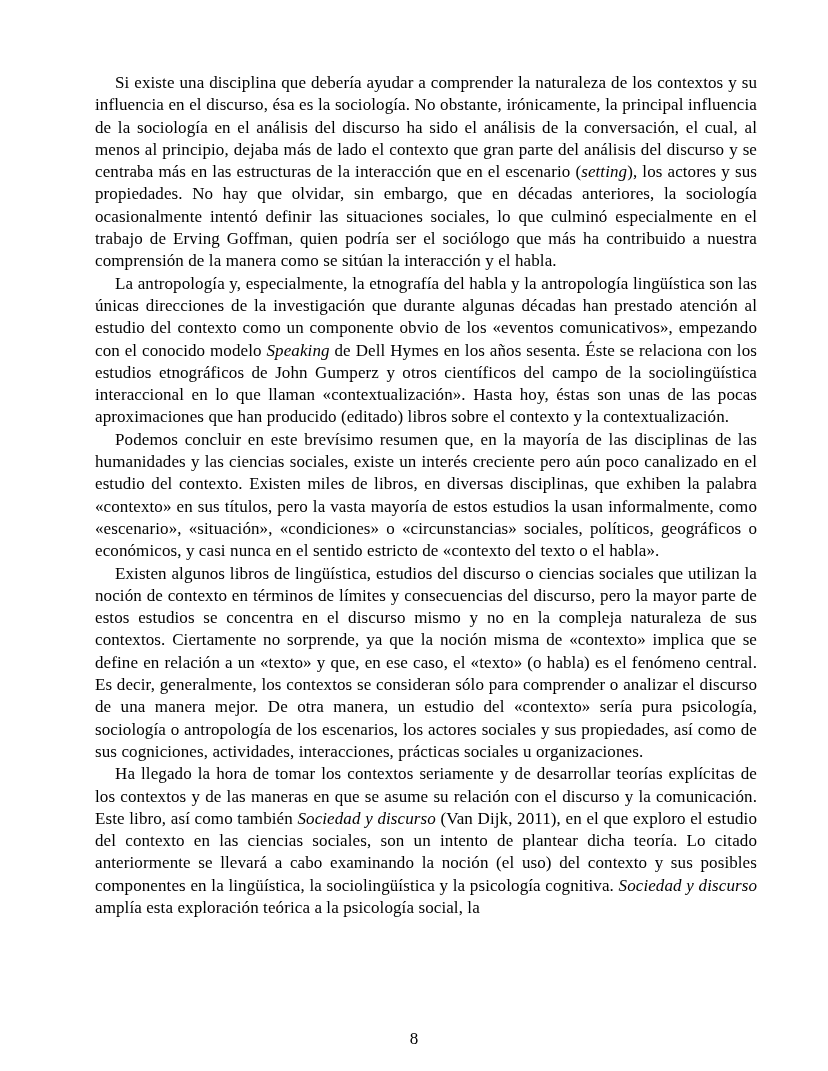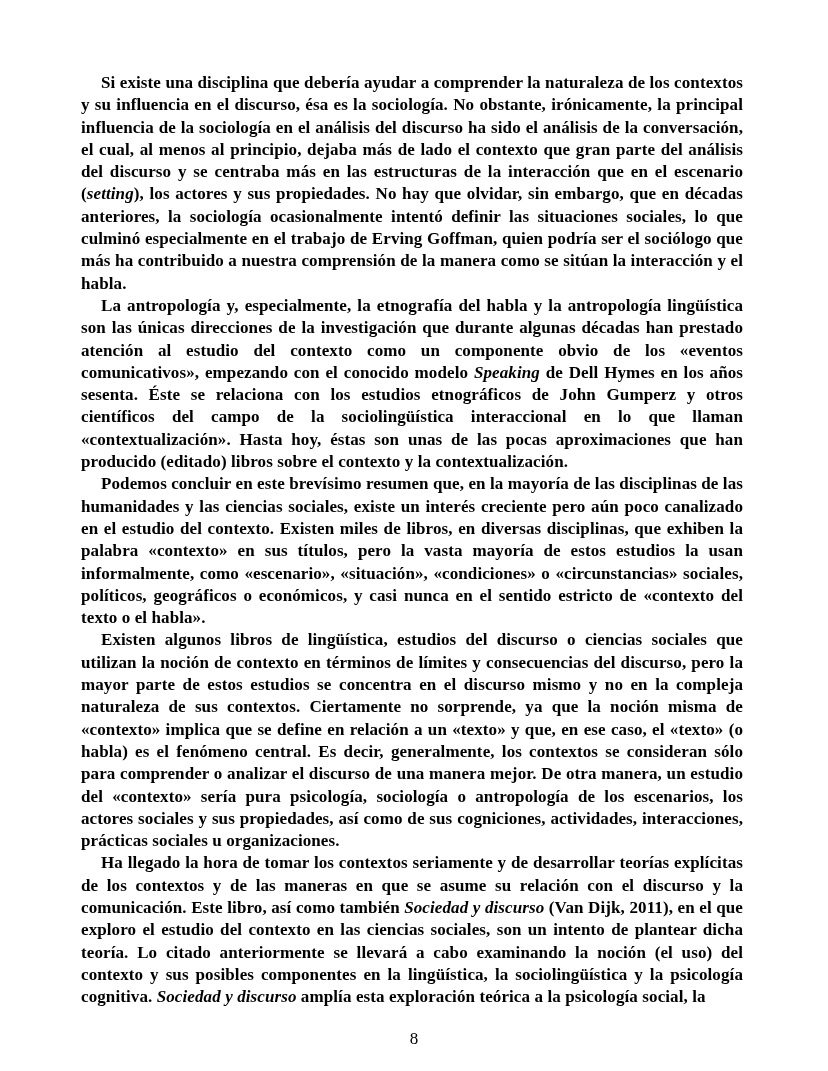--- a/index.html
+++ b/index.html
@@ -16,28 +16,27 @@
     position: relative;
     overflow: hidden;
   }
   .page {
     position: absolute;
     inset: 0;
     background: #ffffff;
   }
   .text-block {
     position: absolute;
-    left: 81px;
+    left: 95px;
     top: 72px;
     width: 662px;
     font-size: 17px;
     line-height: 22.3px;
     text-align: justify;
     letter-spacing: 0.1px;
-    font-weight: bold;
   }
   .text-block p {
     margin: 0;
     padding: 0;
     text-indent: 20px;
   }
   .italic {
     font-style: italic;
   }
   .page-number {

